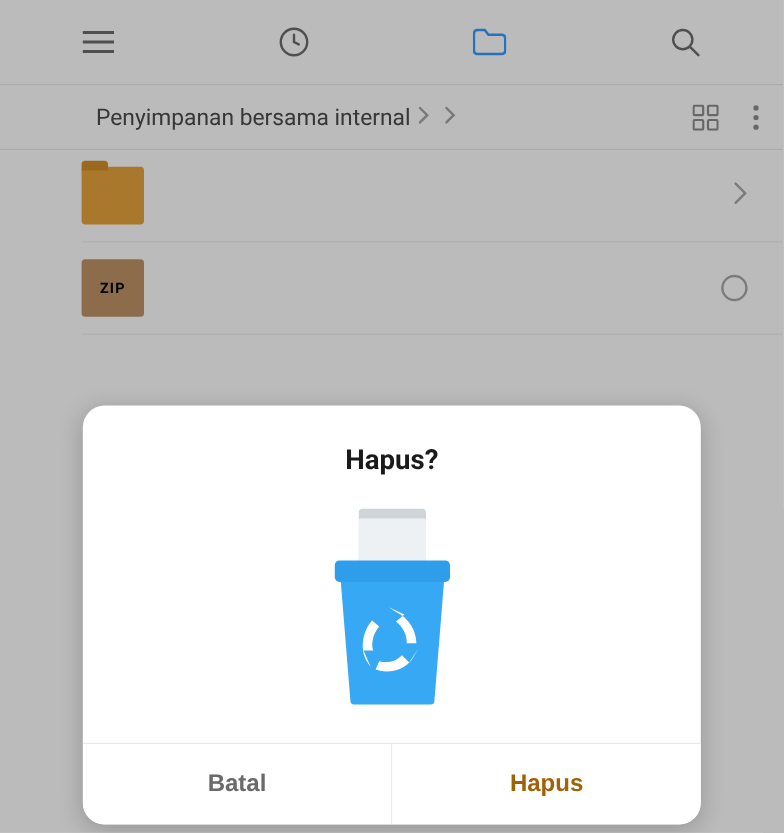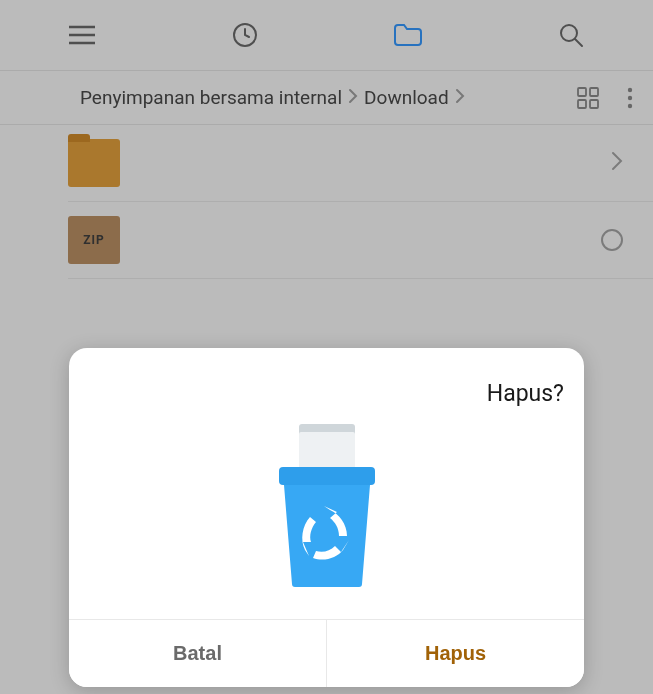--- a/index.html
+++ b/index.html
@@ -97,21 +97,21 @@
       border-radius: 3px 3px 0 0;
     }
     .zip-icon {
       width: 52px;
       height: 48px;
       background: #bb9165;
       border-radius: 3px;
       display: flex;
       align-items: center;
       justify-content: center;
-      color: #404040;
+      color: #000000;
       font-size: 12px;
       font-weight: bold;
       letter-spacing: 1px;
     }
     .file-spacer {
       flex: 1;
     }
     .row-chevron {
       color: #a5a5a5;
       margin-right: 10px;
@@ -138,24 +138,23 @@
       border-radius: 18px;
       overflow: hidden;
       box-shadow: 0 4px 20px rgba(0,0,0,0.2);
     }
     .dialog-content {
       padding: 32px 20px 30px;
       text-align: center;
     }
     .dialog-title {
       font-size: 23px;
-      font-weight: 400;
+      font-weight: 700;
       color: #1a1a1a;
-      margin-bottom: 12px;
-      text-align: right;
+      margin-bottom: 22px;
     }
     .trash-illustration {
       display: flex;
       justify-content: center;
       margin: 0 auto;
     }
     .dialog-buttons {
       display: flex;
       border-top: 1px solid #e8e8e8;
     }
@@ -210,21 +209,20 @@
   </div>
 
   <div class="breadcrumb-bar">
     <div class="breadcrumb">
       <span>Penyimpanan bersama internal</span>
       <span class="breadcrumb-chevron">
         <svg width="10" height="16" viewBox="0 0 10 16">
             <path d="M2 2 L8 8 L2 14" stroke="currentColor" stroke-width="2" fill="none" stroke-linecap="round"></path>
           </svg>
       </span>
-      <span>Download</span>
       <span class="breadcrumb-chevron">
         <svg width="10" height="16" viewBox="0 0 10 16">
             <path d="M2 2 L8 8 L2 14" stroke="currentColor" stroke-width="2" fill="none" stroke-linecap="round"></path>
           </svg>
       </span>
     </div>
     <div class="toolbar-icons">
       <div class="toolbar-icon">
         <svg width="22" height="22" viewBox="0 0 22 22" fill="none">
           <rect x="1" y="1" width="8" height="8" stroke="currentColor" stroke-width="1.8" rx="1"></rect>

